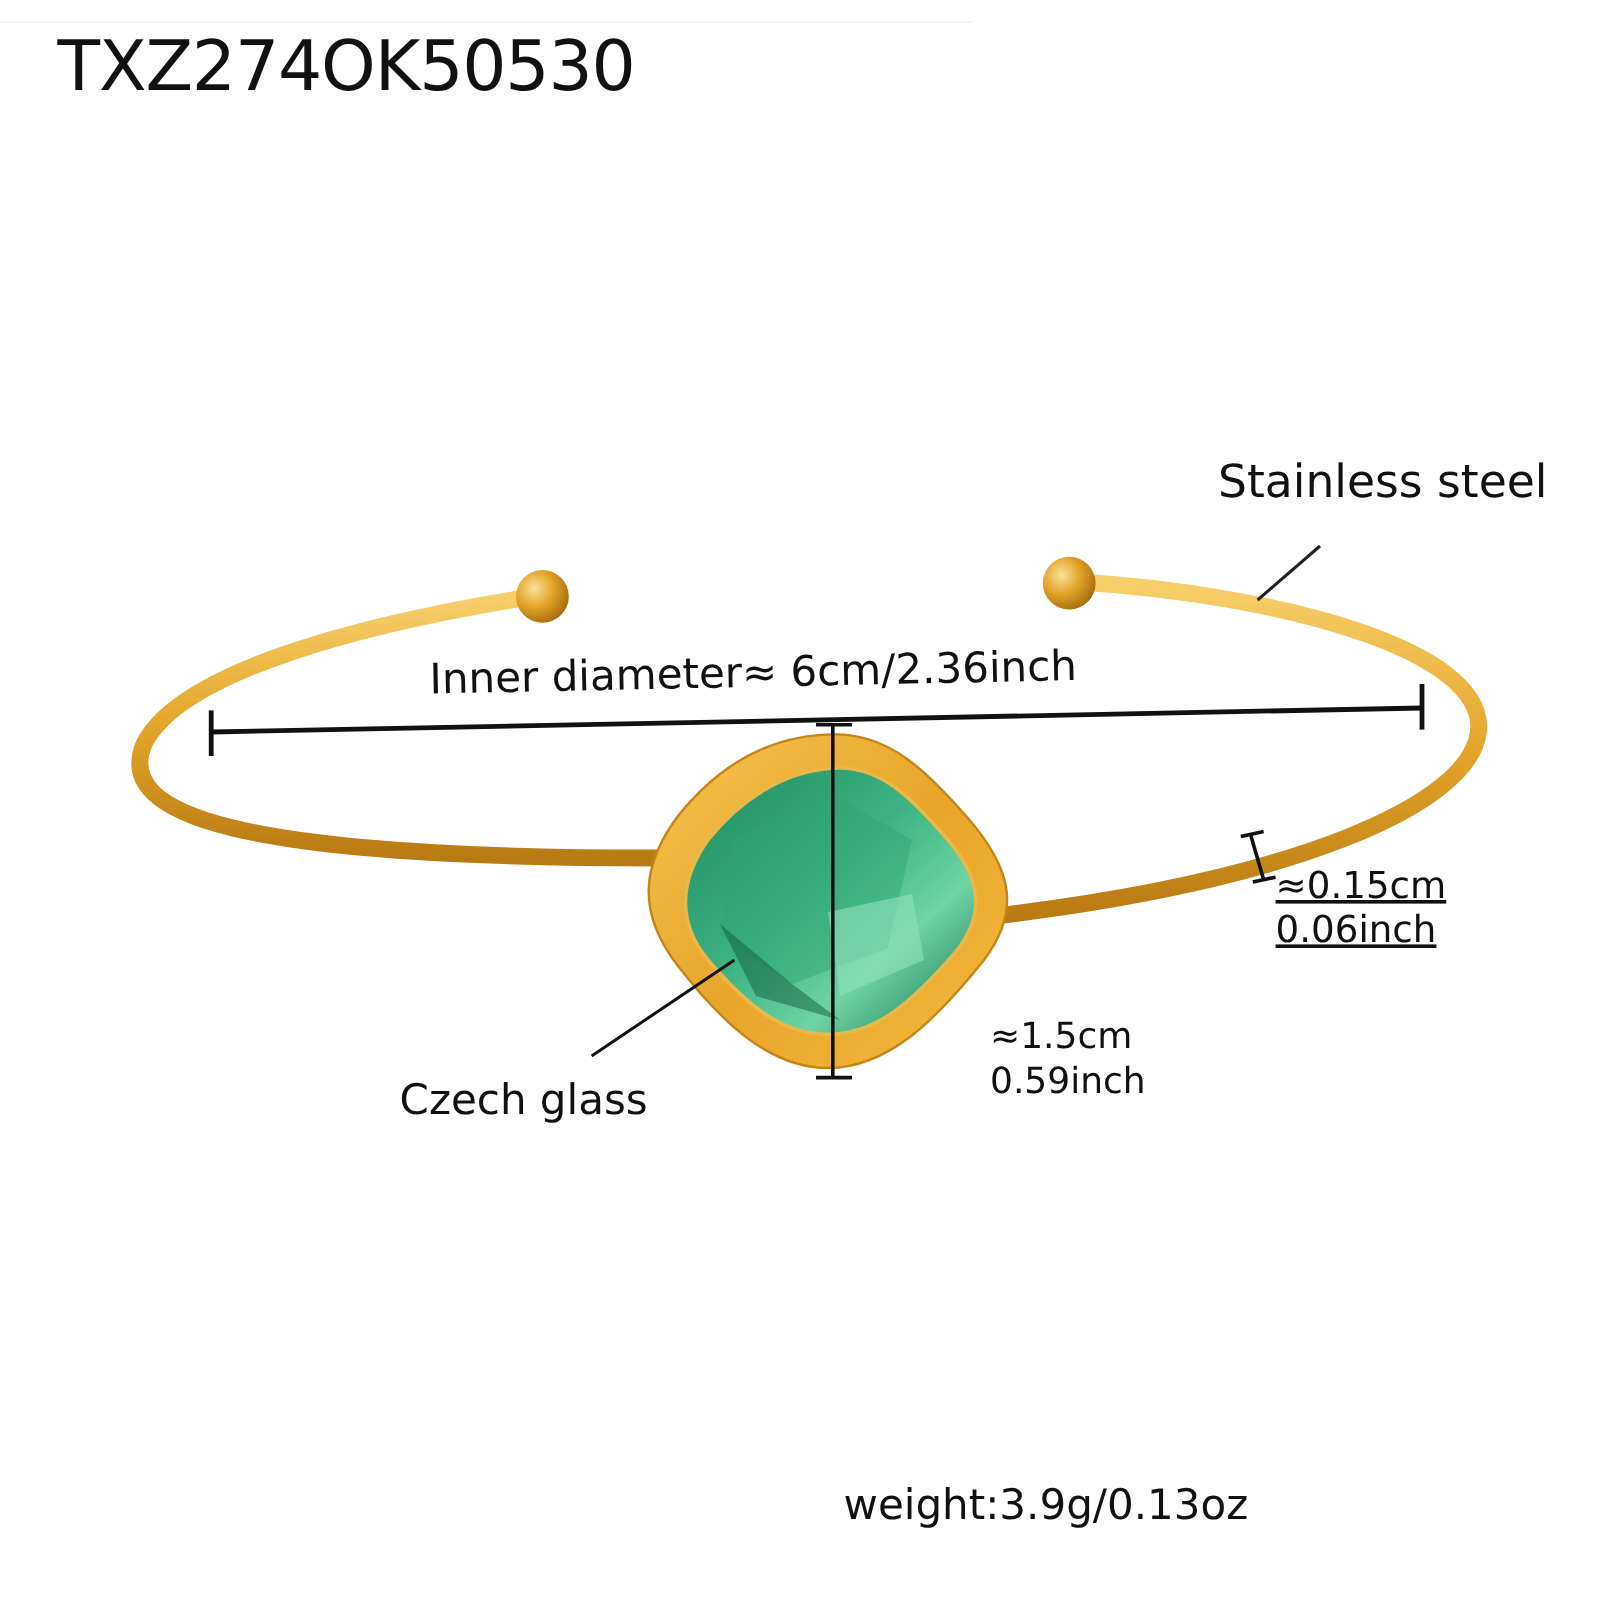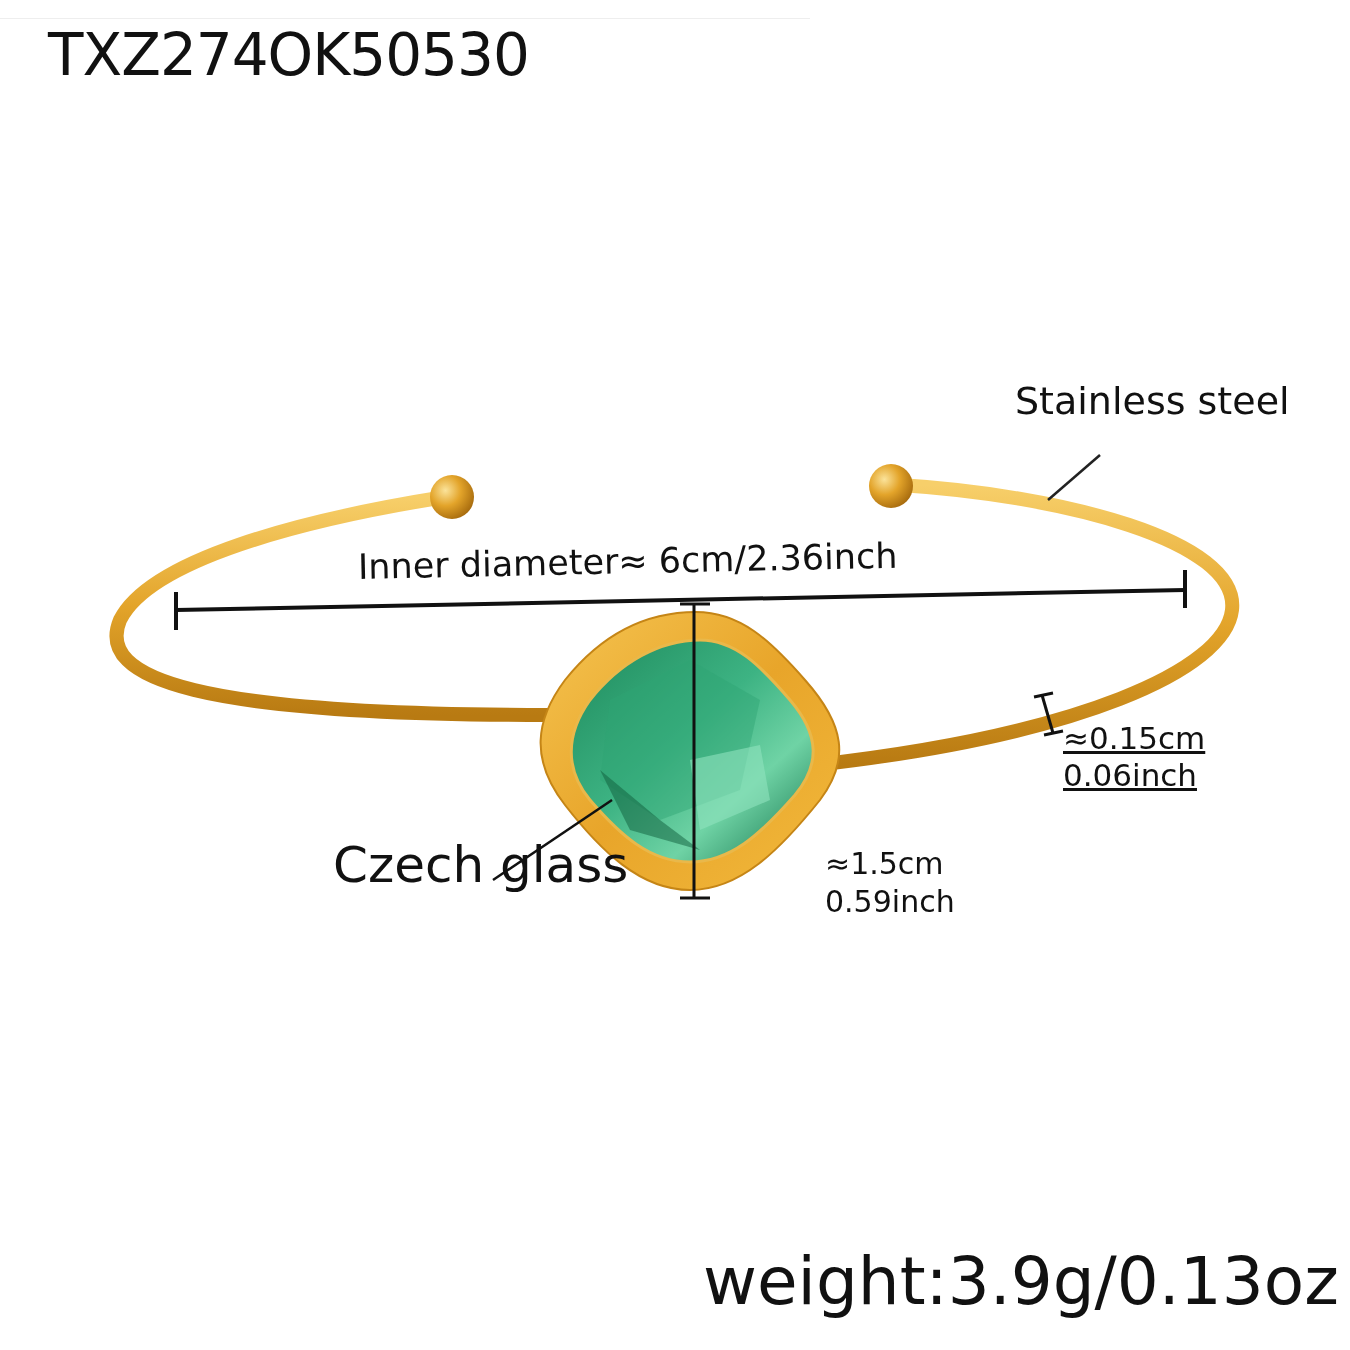--- a/index.html
+++ b/index.html
@@ -5,24 +5,24 @@
   html, body { margin:0; padding:0; background:#ffffff; }
   body { width:1350px; height:1350px; position:relative; overflow:hidden;
          font-family:"DejaVu Sans", "Liberation Sans", sans-serif; color:#111; }
   .top-strip { position:absolute; left:0; top:0; width:810px; height:18px;
                border-bottom:1px solid #eeeeee; }
   .sku { position:absolute; left:48px; top:26px; font-size:58px; letter-spacing:-1px; line-height:1; }
   .photo { position:absolute; left:0; top:0; width:1350px; height:1350px; }
   .label { position:absolute; white-space:nowrap; line-height:1; }
   .lbl-steel { left:1015px; top:382px; font-size:38px; }
   .lbl-diam { left:358px; top:550px; font-size:35px; transform:rotate(-1.2deg); transform-origin:left center; }
-  .lbl-czech { left:333px; top:840px; font-size:50px; }
+  .lbl-czech { left:333px; top:900px; font-size:35px; }
   .lbl-stone { left:825px; top:845px; font-size:30px; line-height:1.25; }
   .lbl-wire { left:1063px; top:720px; font-size:31px; line-height:1.2;text-decoration:underline; }
-  .weight { position:absolute; left:703px; top:1238px; font-size:66px; line-height:1;margin-top:11px; }
+  .weight { position:absolute; left:703px; top:1238px; font-size:35px; line-height:1; }
 </style>
 </head>
 <body>
 
 <div class="top-strip"></div>
 
 <div class="sku">TXZ274OK50530</div>
 
 <svg class="photo" viewBox="0 0 1350 1350" xmlns="http://www.w3.org/2000/svg">
   <defs>

